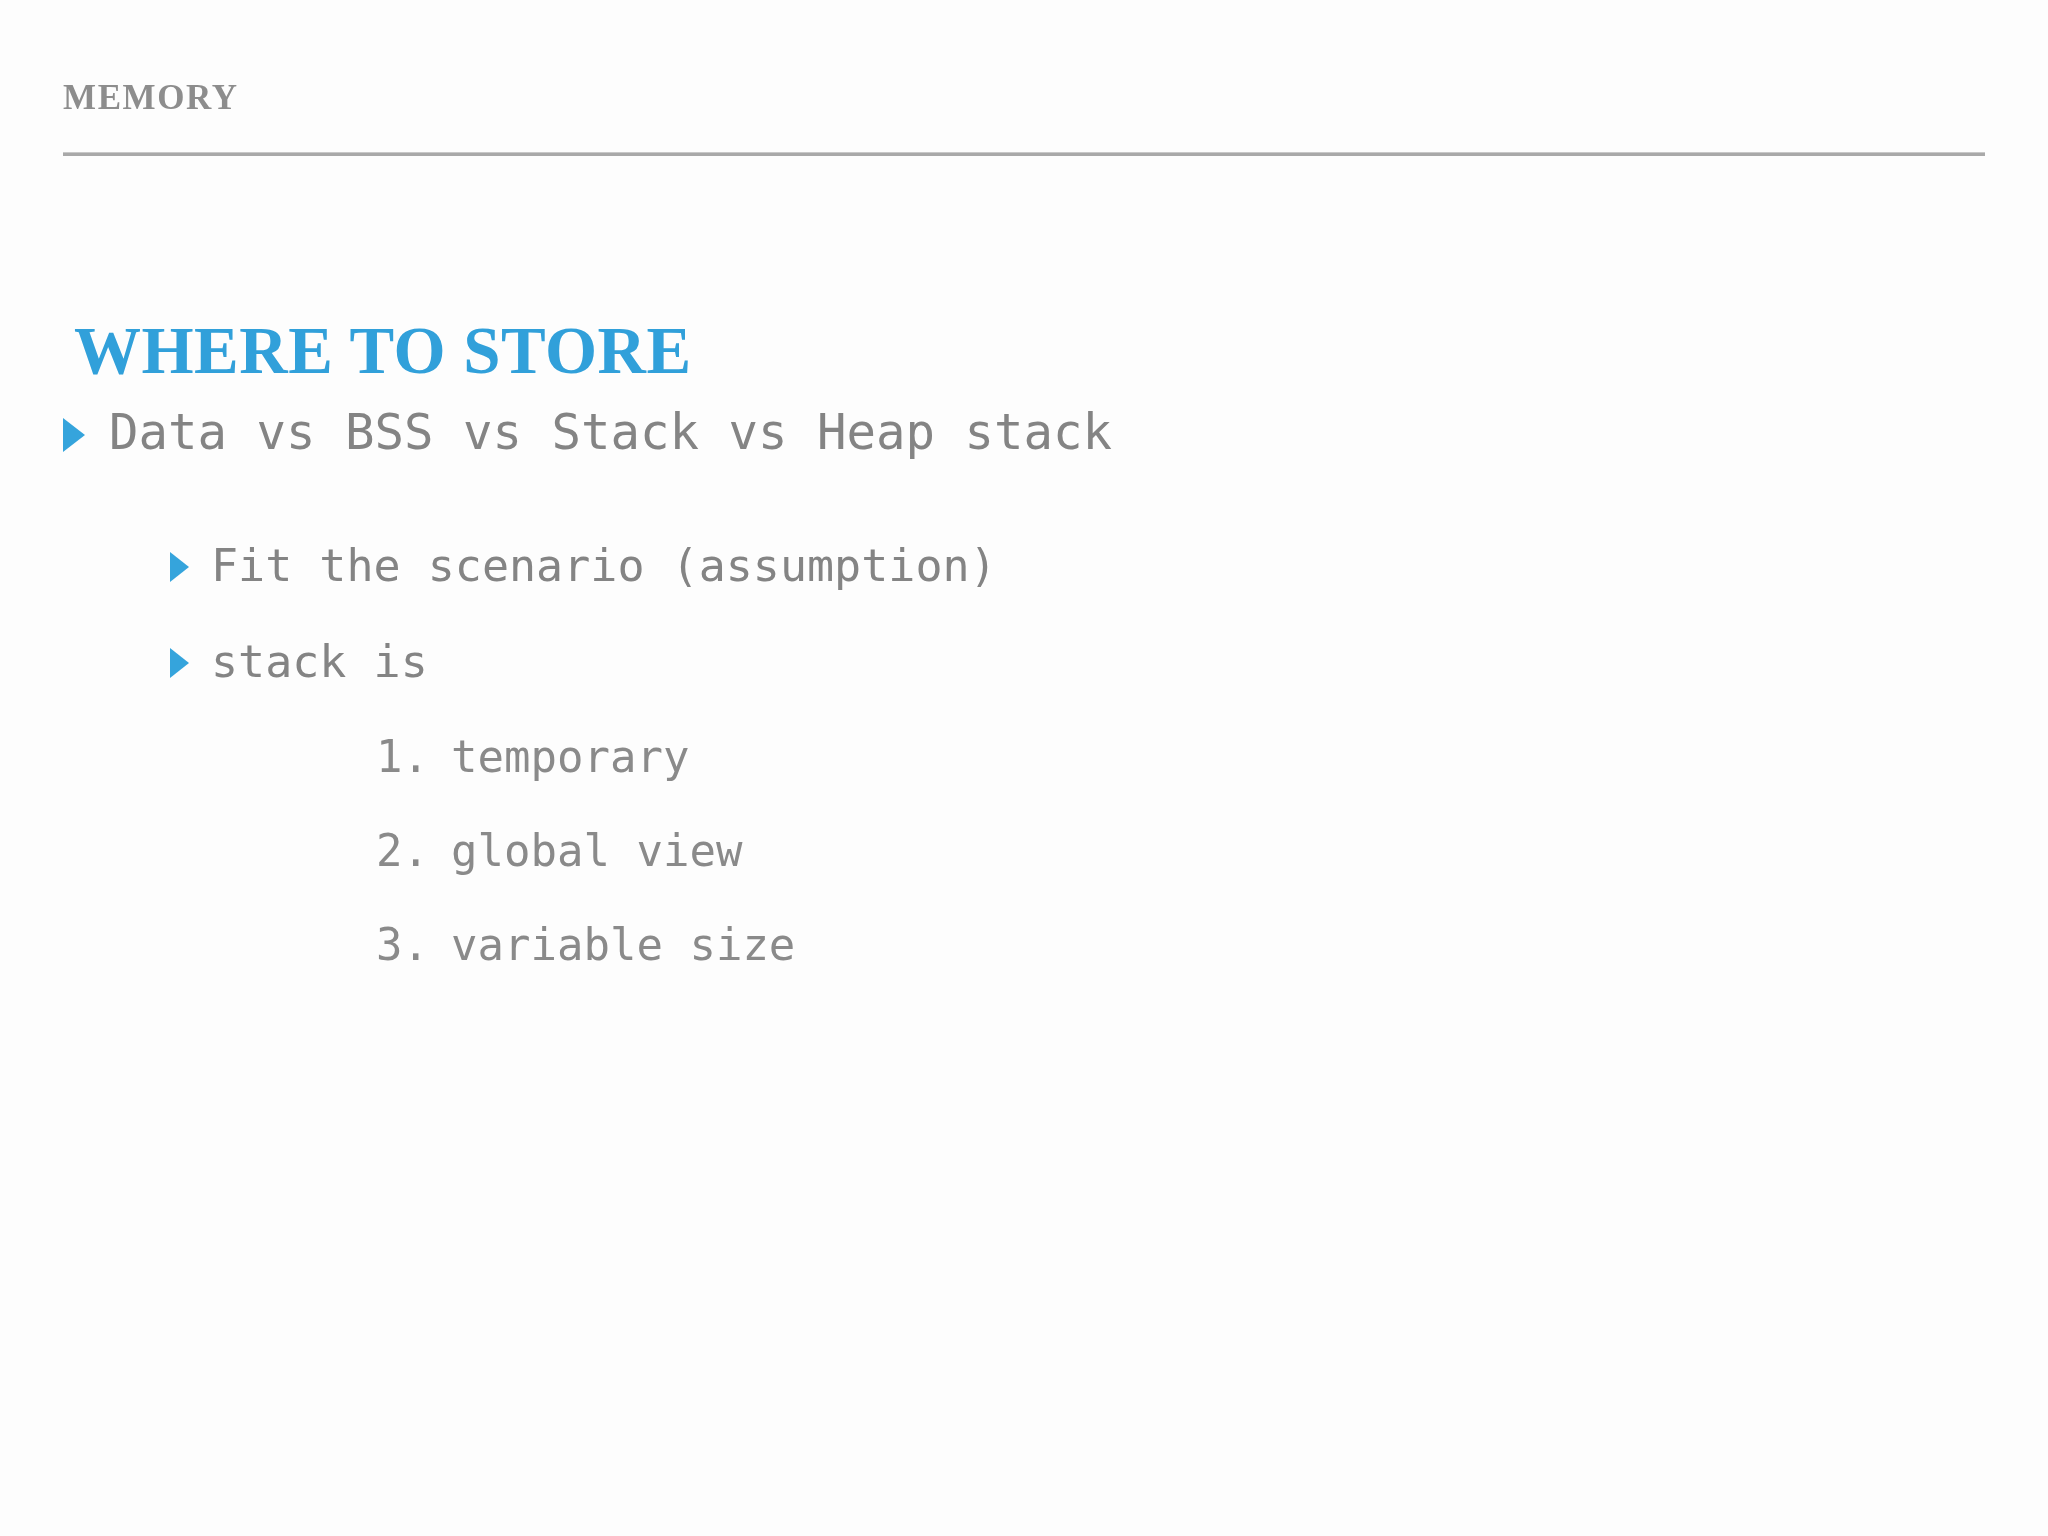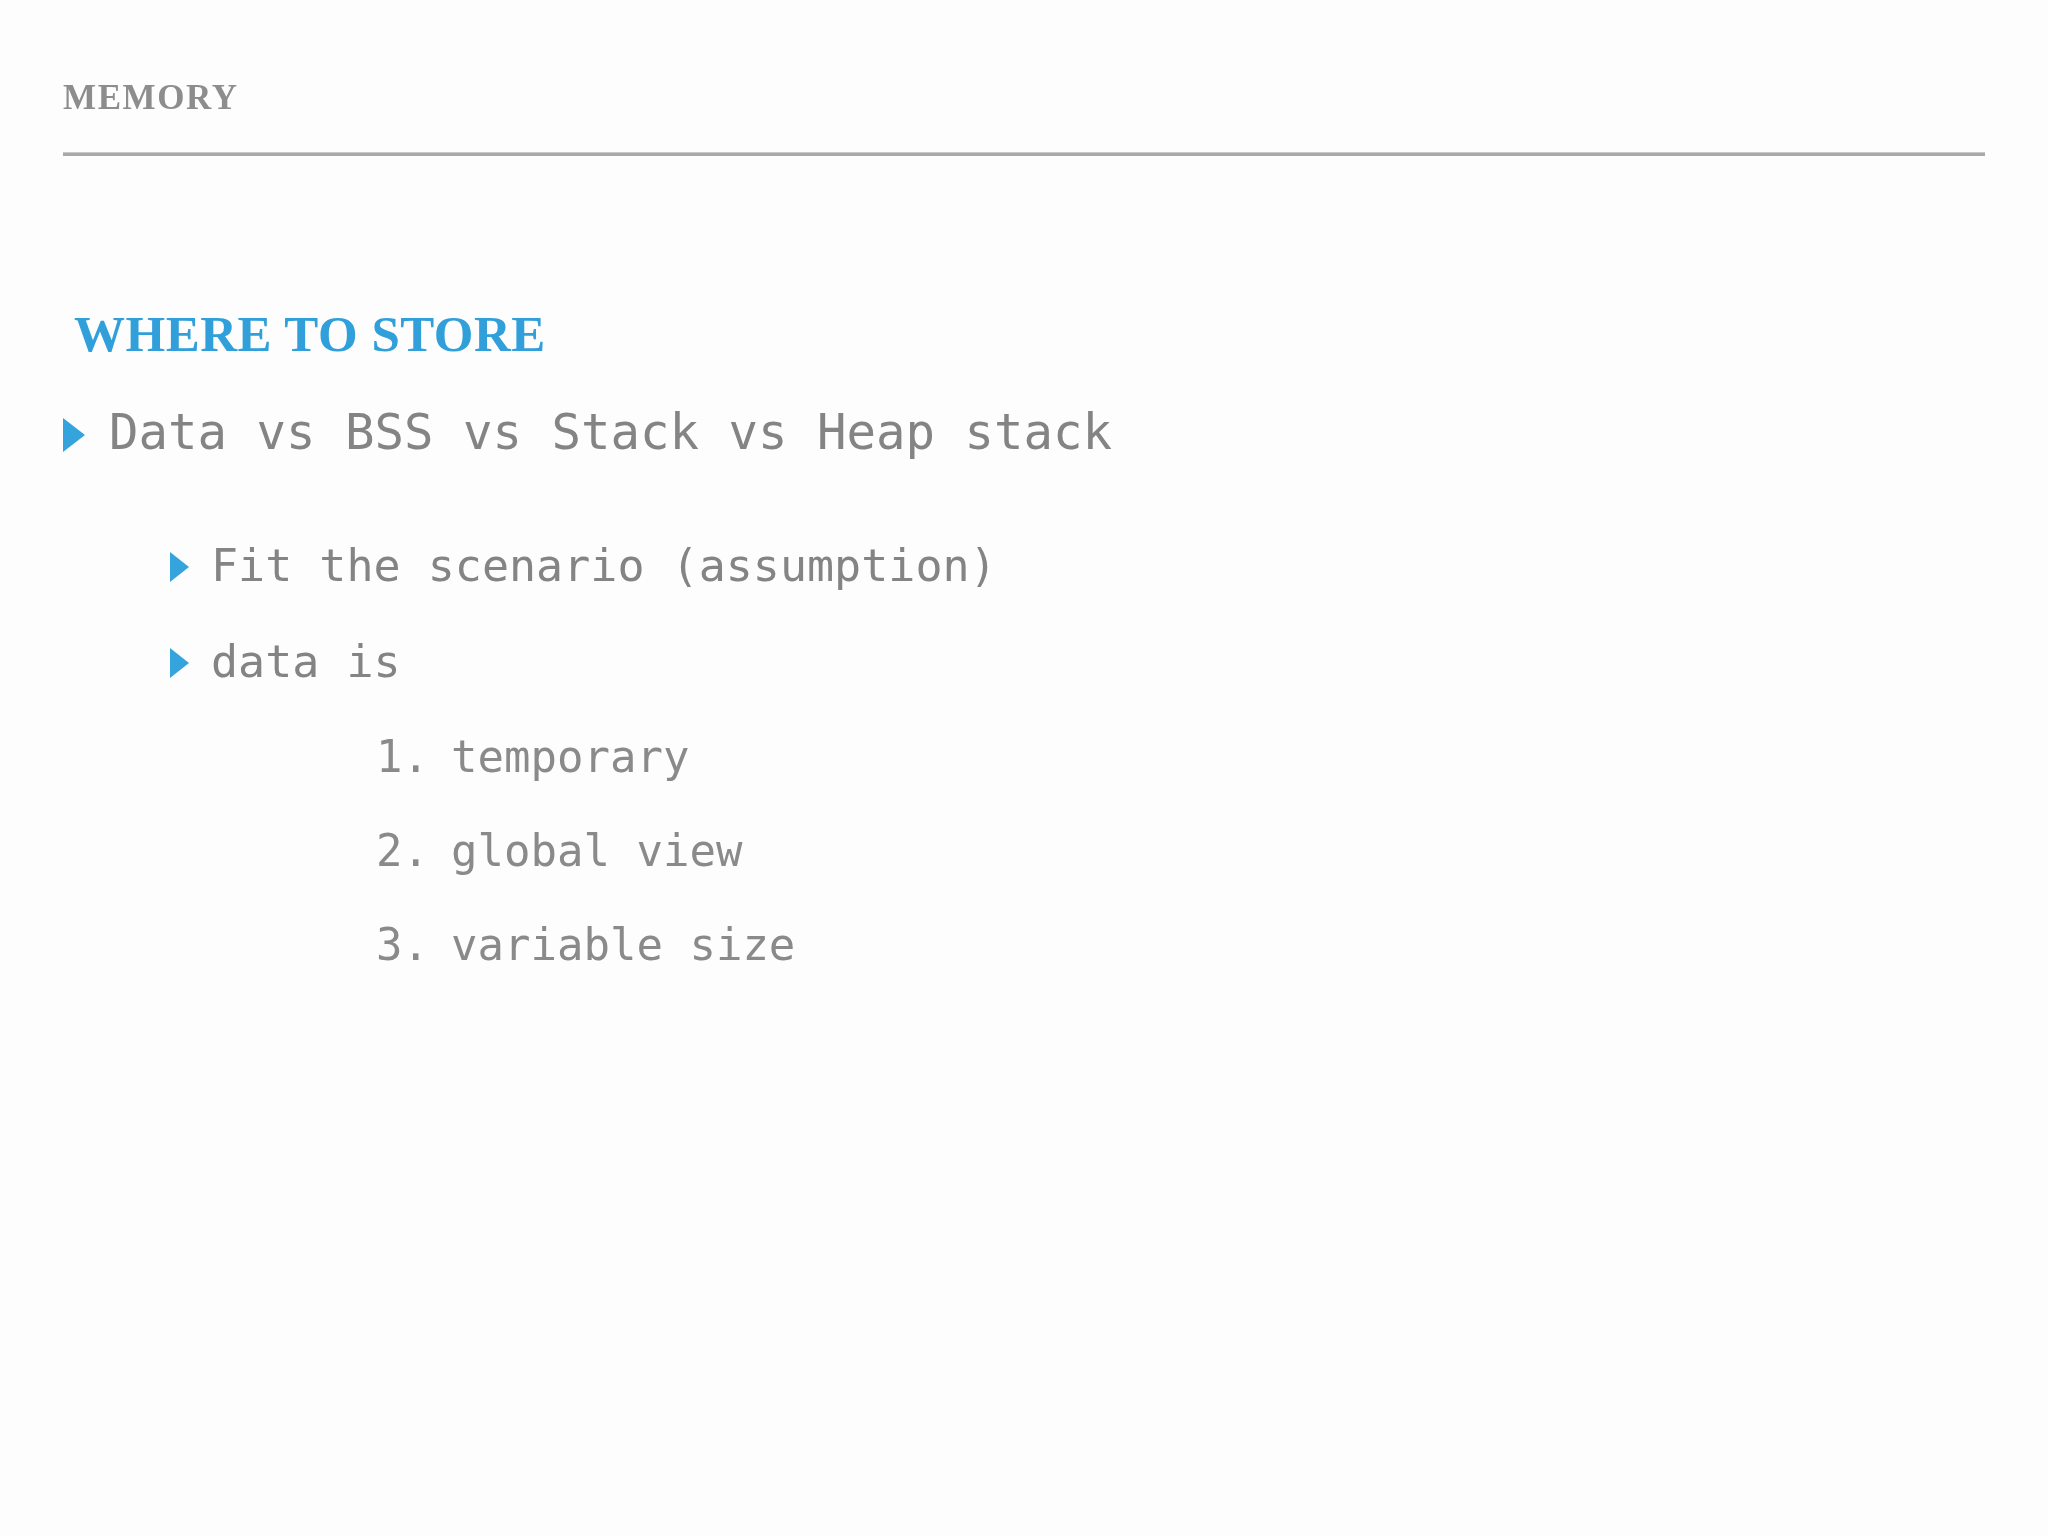--- a/index.html
+++ b/index.html
@@ -49,24 +49,24 @@
     height: 4px;
     background: #a9a9a9;
     border-top: 1px solid #c8c8c8;
     box-sizing: border-box;
   }
 
   
   .slide-title {
     position: absolute;
     left: 74px;
-    top: 248px;
+    top: 264px;
     font-family: "Liberation Serif", serif;
     font-weight: bold;
-    font-size: 51px;
+    font-size: 67px;
     line-height: 76px;
     letter-spacing: 0.5px;
     color: #31A0DA;
     white-space: nowrap;
     margin-top: 48px;
   }
 
   
   .slide-body {
     position: absolute;
@@ -179,21 +179,21 @@
       <span class="bullet-marker">
         <span class="tri" style="border-width:15px 0 15px 19px;border-color:transparent transparent transparent #35A4DC;"></span>
       </span>
       <span class="bullet-text">Fit the scenario (assumption)</span>
     </div>
 
     <div class="bullet-row level-2">
       <span class="bullet-marker">
         <span class="tri" style="border-width:15px 0 15px 19px;border-color:transparent transparent transparent #35A4DC;"></span>
       </span>
-      <span class="bullet-text">data is</span>
+      <span class="bullet-text">stack is</span>
     </div>
 
     <div class="bullet-row level-3">
       <span class="bullet-number">1.</span>
       <span class="bullet-text">temporary</span>
     </div>
 
     <div class="bullet-row level-3">
       <span class="bullet-number">2.</span>
       <span class="bullet-text">global view</span>

